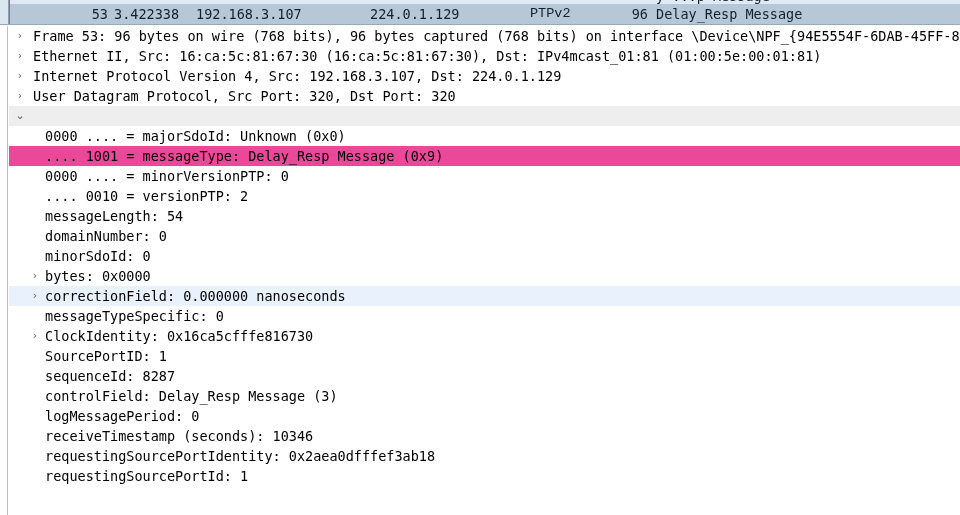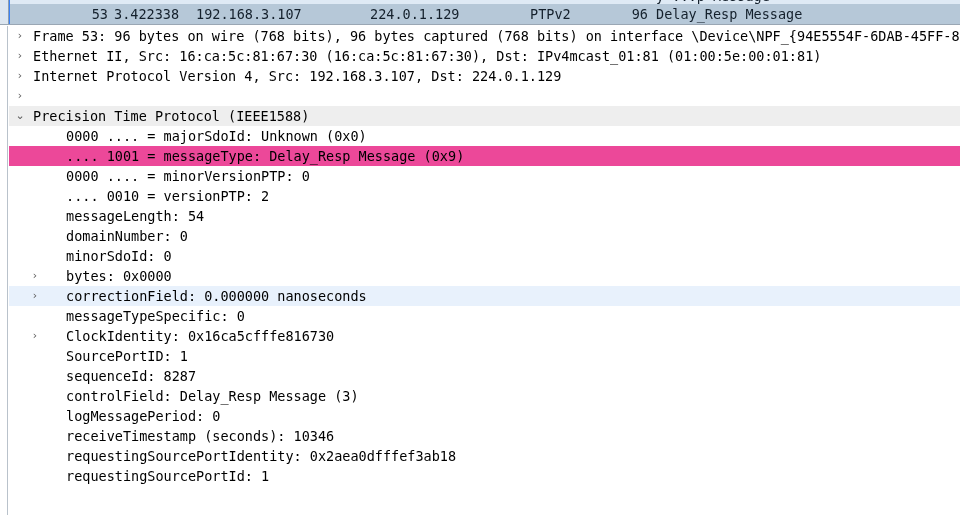--- a/index.html
+++ b/index.html
@@ -60,21 +60,21 @@
     background: #b6c8d8;
   }
   .cell {
     position: absolute;
     white-space: nowrap;
   }
   .c-no      { left: 68px;  text-align: right; width: 30px; }
   .c-time    { left: 104px; }
   .c-src     { left: 186px; }
   .c-dst     { left: 360px; }
-  .c-proto   { left: 520px; }
+  .c-proto   { left: 520px; font-family: Liberation Mono, monospace; }
   .c-len     { left: 614px; text-align: right; width: 24px; }
   .c-info    { left: 646px; }
 
   
   .detail-pane {
     position: relative;
     height: 490px;
     background: #ffffff;
     border-top: 1px solid #ffffff;
     overflow: hidden;
@@ -120,21 +120,21 @@
   }
   .tlabel {
     position: absolute;
     white-space: nowrap;
   }
 
   
   .lv0 > .twist  { left: 2px; }
   .lv0 > .tlabel { left: 24px; }
   .lv1 > .twist  { left: 17px; }
-  .lv1 > .tlabel { left: 36px; margin-left: 21px; }
+  .lv1 > .tlabel { left: 36px; }
 </style>
 </head>
 <body>
 
 <div id="app">
 
   <div class="packet-list">
     <div class="plist-gutter"></div>
 
     <div class="plist-row partial">
@@ -162,24 +162,24 @@
         <div class="trow lv0">
           <span class="twist">›</span>
           <span class="tlabel">Ethernet II, Src: 16:ca:5c:81:67:30 (16:ca:5c:81:67:30), Dst: IPv4mcast_01:81 (01:00:5e:00:01:81)</span>
         </div>
         <div class="trow lv0">
           <span class="twist">›</span>
           <span class="tlabel">Internet Protocol Version 4, Src: 192.168.3.107, Dst: 224.0.1.129</span>
         </div>
         <div class="trow lv0">
           <span class="twist">›</span>
+          <span class="tlabel">User Datagram Protocol, Src Port: 320, Dst Port: 320</span>
         </div>
         <div class="trow lv0 hl-soft">
           <span class="twist">⌄</span>
-          <span class="tlabel">Precision Time Protocol (IEEE1588)</span>
         </div>
         <div class="trow lv1">
           <span class="twist"></span>
           <span class="tlabel">0000 .... = majorSdoId: Unknown (0x0)</span>
         </div>
         <div class="trow lv1 hl-gray">
           <span class="twist"></span>
           <span class="tlabel">.... 1001 = messageType: Delay_Resp Message (0x9)</span>
         </div>
         <div class="trow lv1">

